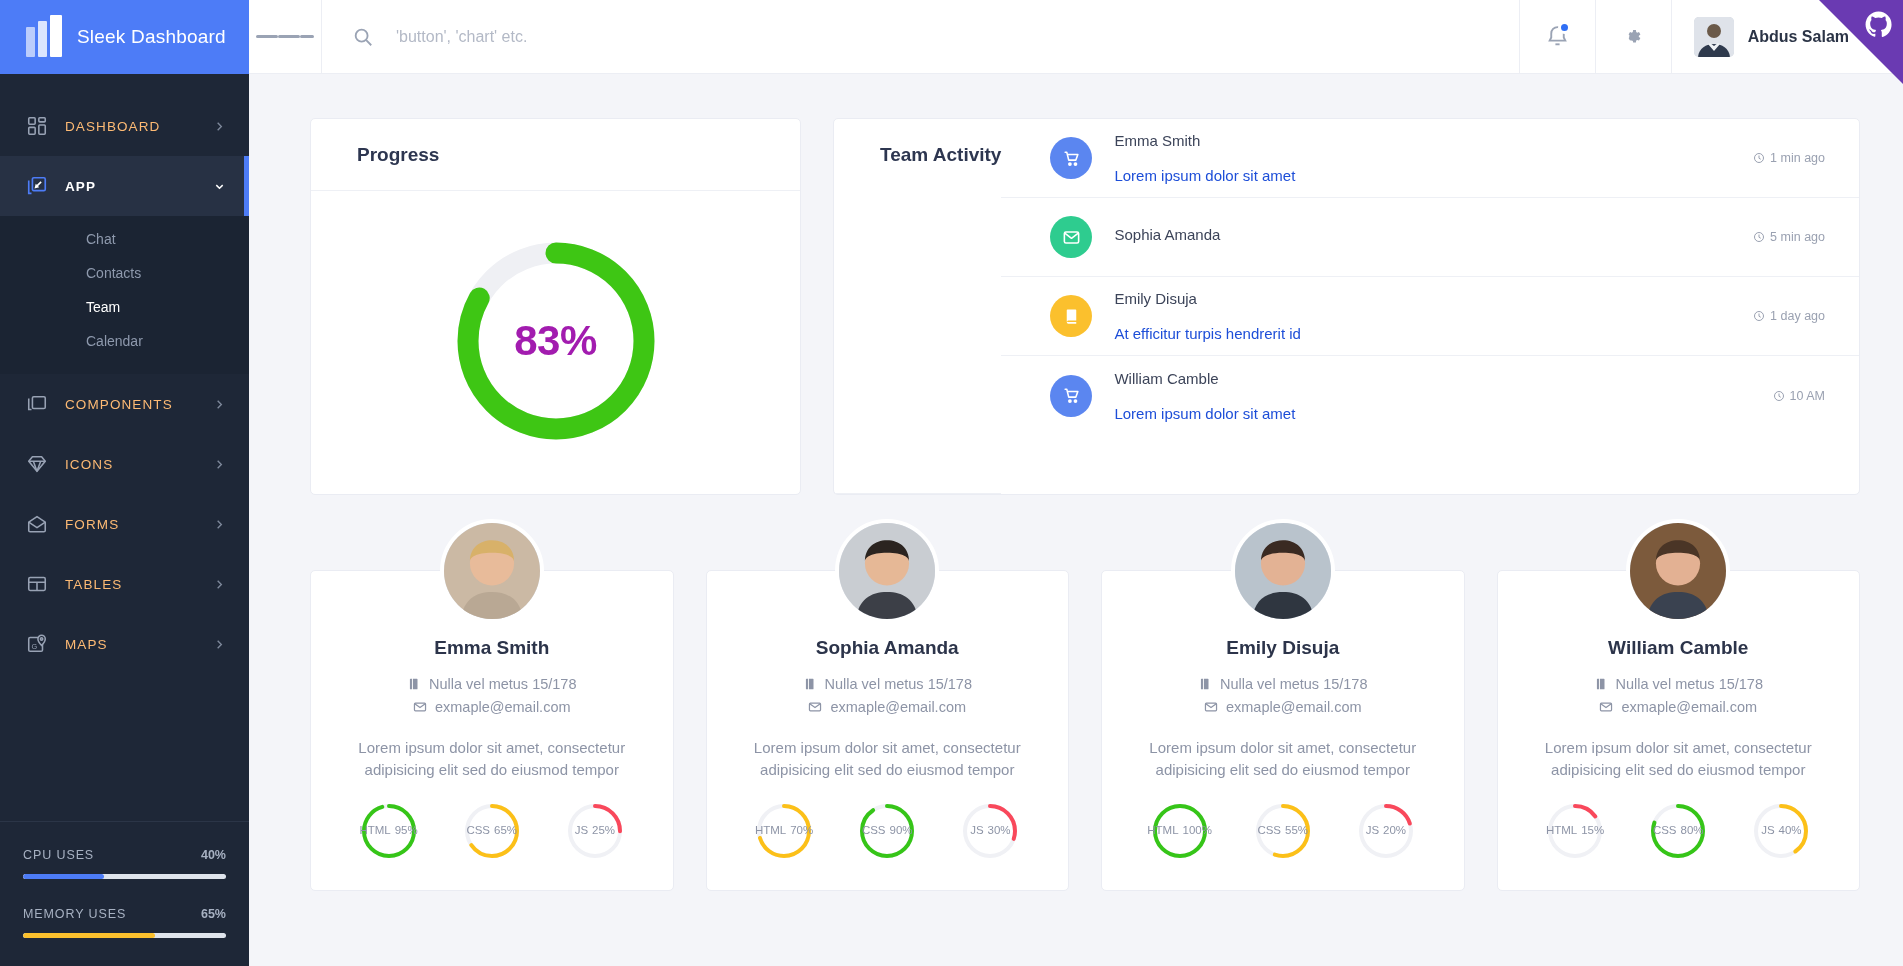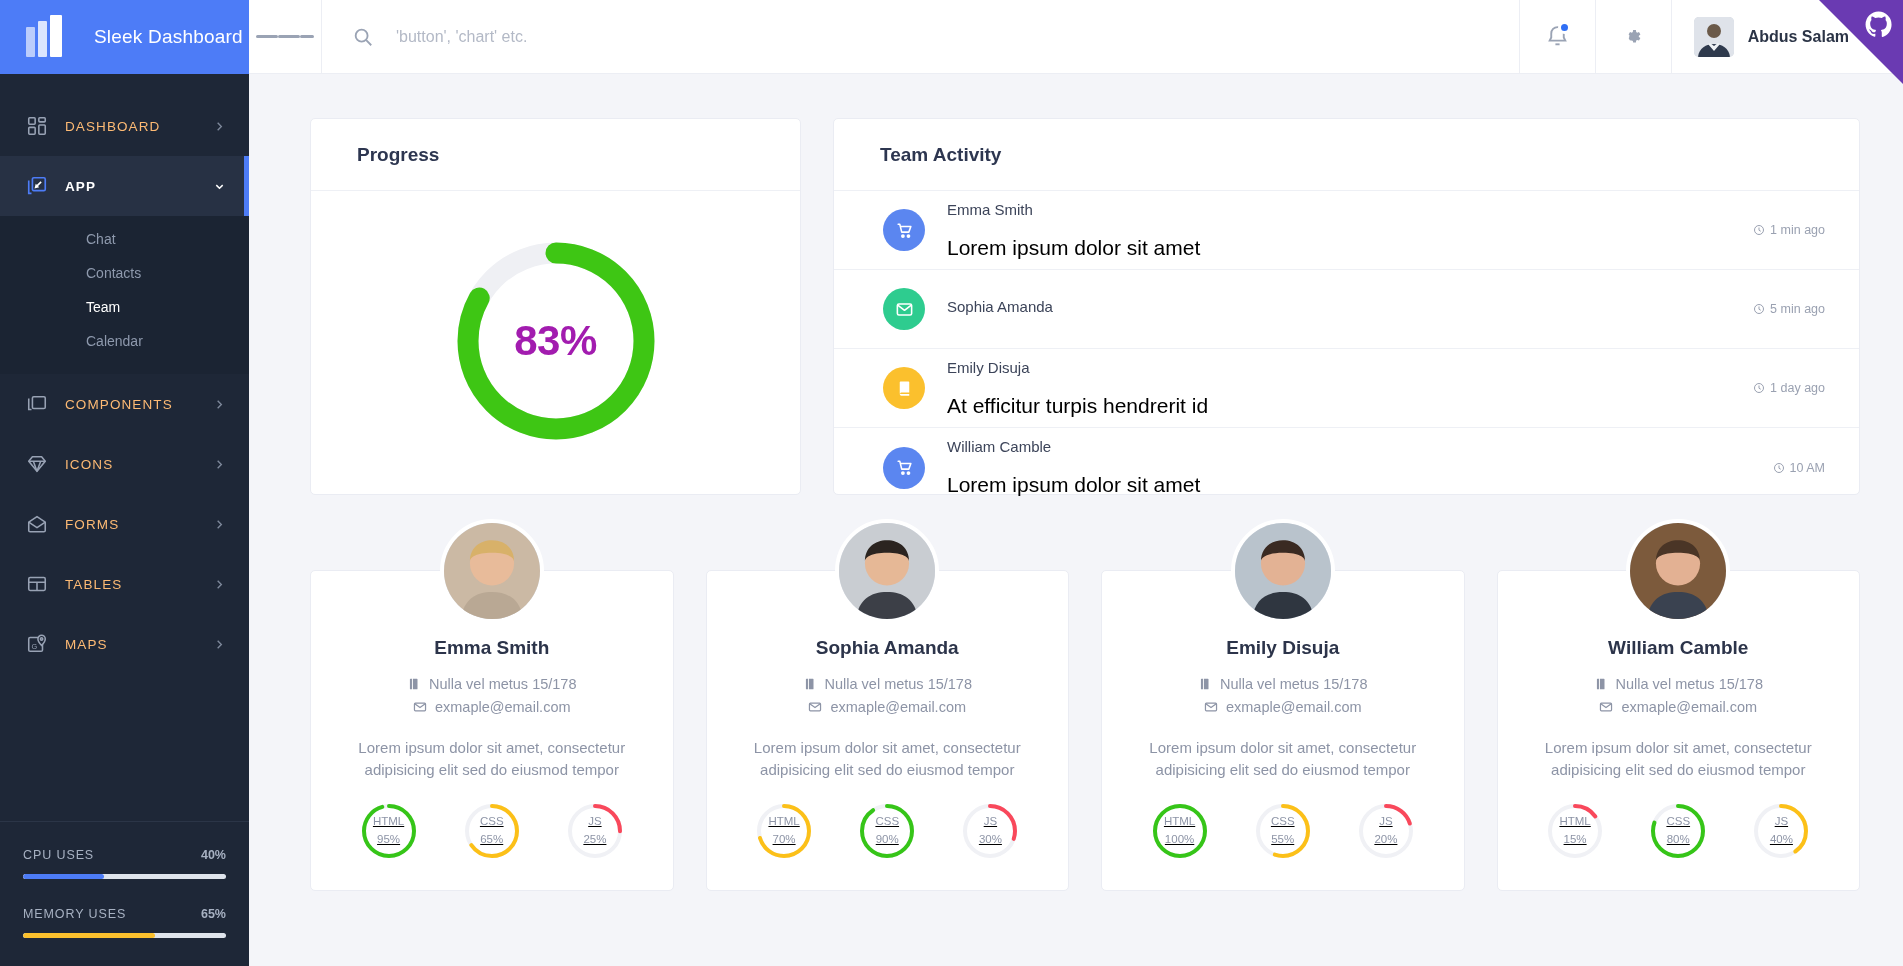--- a/index.html
+++ b/index.html
@@ -15,21 +15,21 @@
   .sidebar {
     width: 249px; min-width: 249px; height: 966px;
     background: #1e2737;
     display: flex; flex-direction: column;
     position: relative; z-index: 5;
   }
   .brand {
     height: 74px; min-height: 74px;
     background: #4d7cf7;
     display: flex; align-items: center;
-    padding-left: 26px; gap: 32px;
+    padding-left: 26px; gap: 15px;
   }
   .brand-logo { display: flex; align-items: flex-end; gap: 3px; height: 40px; }
   .brand-logo i { display: block; background: #ffffff; border-radius: 1px; }
   .brand-logo i:nth-child(1) { width: 9px; height: 30px; opacity: .62; }
   .brand-logo i:nth-child(2) { width: 9px; height: 36px; opacity: .8; }
   .brand-logo i:nth-child(3) { width: 12px; height: 42px; opacity: 1; }
   .brand-title { color: #fff; font-size: 19px; letter-spacing: .2px; }
 
   .nav { flex: 1; padding-top: 22px; overflow: hidden; }
   .nav-item {
@@ -120,35 +120,35 @@
   .card-title { font-size: 19px; color: #2d3650; font-weight: bold; }
   .progress-card { width: 491px; height: 377px; }
   .progress-body { height: 300px; display: flex; align-items: center; justify-content: center; }
   .donut { position: relative; width: 206px; height: 206px; }
   .donut svg { transform: rotate(-90deg); display: block; }
   .donut-label {
     position: absolute; inset: 0; display: flex; align-items: center; justify-content: center;
     font-size: 42px; font-weight: bold; color: #a21caf; letter-spacing: -.5px;
   }
 
-  .activity-card { flex: 1; height: 377px; display: flex; flex-direction: column; justify-content: space-between; }
+  .activity-card { flex: 1; height: 377px; display: flex; flex-direction: row; justify-content: space-between; }
   .activity-list { flex: 1; }
   .activity-row {
     display: flex; align-items: center; padding: 0 34px 0 49px; height: 79px;
     border-bottom: 1px solid #eef0f5;
   }
   .activity-row:last-child { border-bottom: 0; }
   .act-ic {
     width: 42px; height: 42px; border-radius: 50%; flex: 0 0 42px;
     display: flex; align-items: center; justify-content: center; margin-right: 22px;
   }
   .act-ic svg { display: block; width: 19px; height: 19px; }
   .act-text { flex: 1; }
   .act-name { font-size: 15px; color: #3c4459; margin-bottom: 5px; }
-  .act-desc { font-size: 21px; color: #000000; margin-top: 18px; }
+  .act-desc { font-size: 15px; color: #1d4ed8; margin-top: 18px; }
   .act-time { font-size: 12.5px; color: #9aa1b1; display: flex; align-items: center; gap: 5px; white-space: nowrap; }
   .act-time svg { display: block; width: 12px; height: 12px; }
 
   
   .row-team { display: flex; gap: 32px; margin-top: 75px; }
   .team-card {
     flex: 1; background: #fff; border: 1px solid #eaecf3; border-radius: 5px;
     padding: 66px 26px 29px; position: relative; text-align: center;
   }
   .team-avatar {
@@ -164,22 +164,22 @@
   }
   .team-meta svg { display: block; width: 14px; height: 14px; flex: 0 0 14px; }
   .team-bio {
     font-size: 15px; color: #8d94a6; line-height: 1.45;
     margin: 22px auto 20px; max-width: 290px;
   }
   .skills { display: flex; justify-content: space-around; align-items: center; }
   .skill { position: relative; width: 60px; height: 60px; }
   .skill svg { transform: rotate(-90deg); display: block; }
   .skill-label {
-    position: absolute; inset: 0; display: flex; flex-direction: column;
-    align-items: center; justify-content: center; gap: 4px; text-decoration: underline;
+    position: absolute; inset: 0; display: flex; flex-direction: row;
+    align-items: center; justify-content: center; gap: 4px;
   }
   .skill-label span { font-size: 11.5px; color: #8d94a6; line-height: 1.15; }
 </style>
 </head>
 <body>
 
 <div class="app">
 
   <aside class="sidebar">
     <div class="brand">

